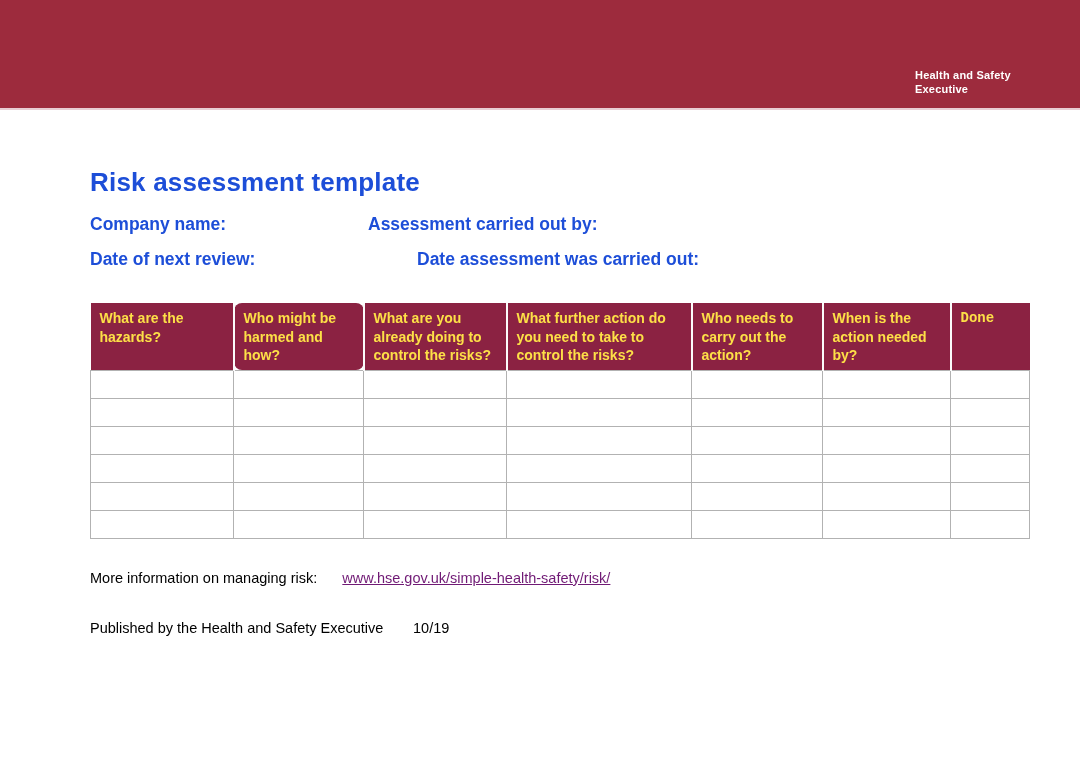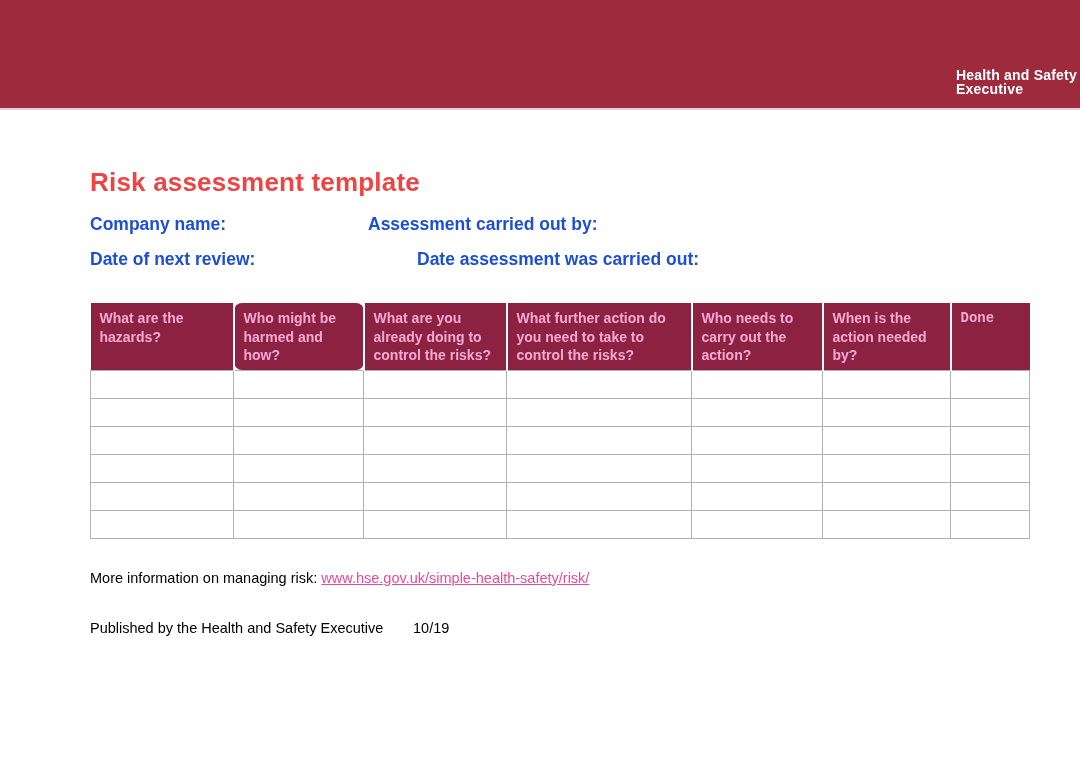--- a/index.html
+++ b/index.html
@@ -19,35 +19,35 @@
     background: #9d2b3d;
     border-bottom: 2px solid #e9cdd3;
   }
   .logo {
     position: absolute;
     left: 62px; top: 32px;
     width: 62px; height: 68px;
   }
   .org-name {
     position: absolute;
-    left: 956px; top: 68px;
+    left: 915px; top: 68px;
     color: #ffffff;
-    font-size: 14px;
+    font-size: 11px;
     font-weight: bold;
     line-height: 14px;
     letter-spacing: 0.2px;
   }
 
   
   .doc-title {
     position: absolute;
     left: 90px; top: 167px;
     font-size: 26px;
     font-weight: bold;
-    color: #ef4444;
+    color: #1d4ed8;
     letter-spacing: 0.2px;
   }
   .form-label {
     position: absolute;
     font-size: 17.5px;
     font-weight: bold;
     color: #1d4ed8;
     white-space: nowrap;
   }
   .lbl-company        { left: 90px;  top: 214px; }
@@ -59,21 +59,21 @@
   table.risk-table {
     position: absolute;
     left: 90px; top: 303px;
     width: 929px;
     border-collapse: collapse;
     table-layout: fixed;
   }
   .risk-table thead tr { height: 67px; }
   .risk-table th {
     background: #8b2242;
-    color: #f9a8d4;
+    color: #fde047;
     font-size: 14px;
     font-weight: bold;
     line-height: 18.5px;
     text-align: left;
     vertical-align: top;
     padding: 6px 6px 0 9px;
     border-right: 2px solid #fbfbfb;
   }
   .risk-table th:last-child { border-right: none; font-family: Liberation Mono, monospace; }
   .risk-table tbody tr { height: 28px; }
@@ -84,23 +84,24 @@
   }
 
   
   .more-info {
     position: absolute;
     left: 90px; top: 570px;
     font-size: 14.5px;
     white-space: nowrap;
   }
   .more-info a {
-    color: #ec4899;
+    color: #701a75;
     text-decoration: underline;
     cursor: pointer;
+    margin-left: 21px;
   }
   .published-line {
     position: absolute;
     left: 90px; top: 620px;
     font-size: 14.5px;
     white-space: nowrap;
   }
   .published-date {
     position: absolute;
     left: 413px; top: 620px;

